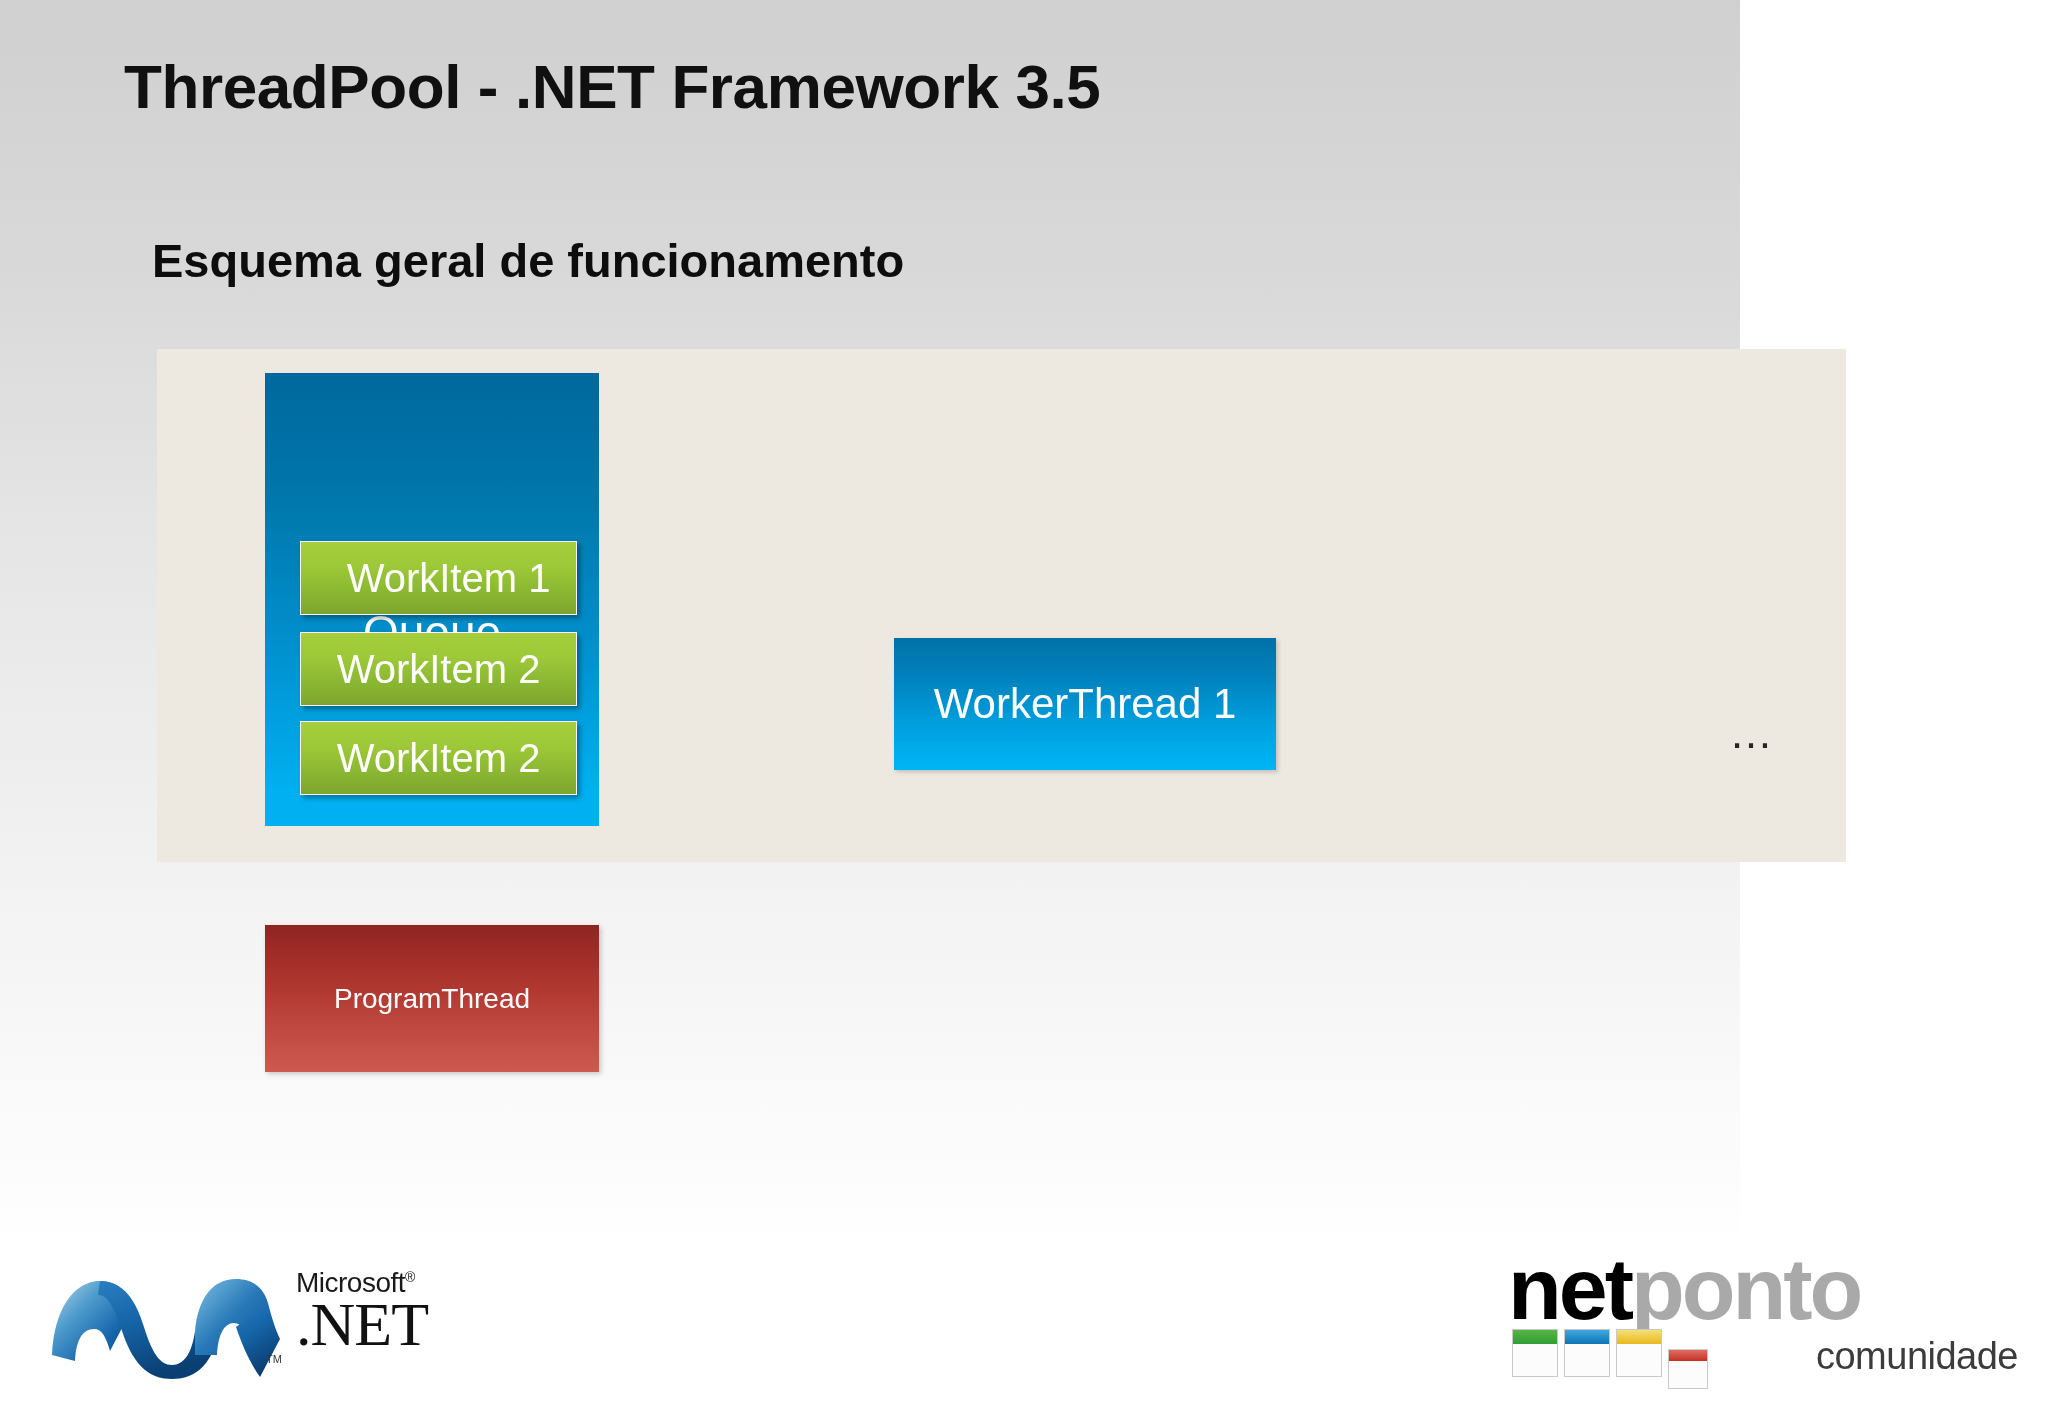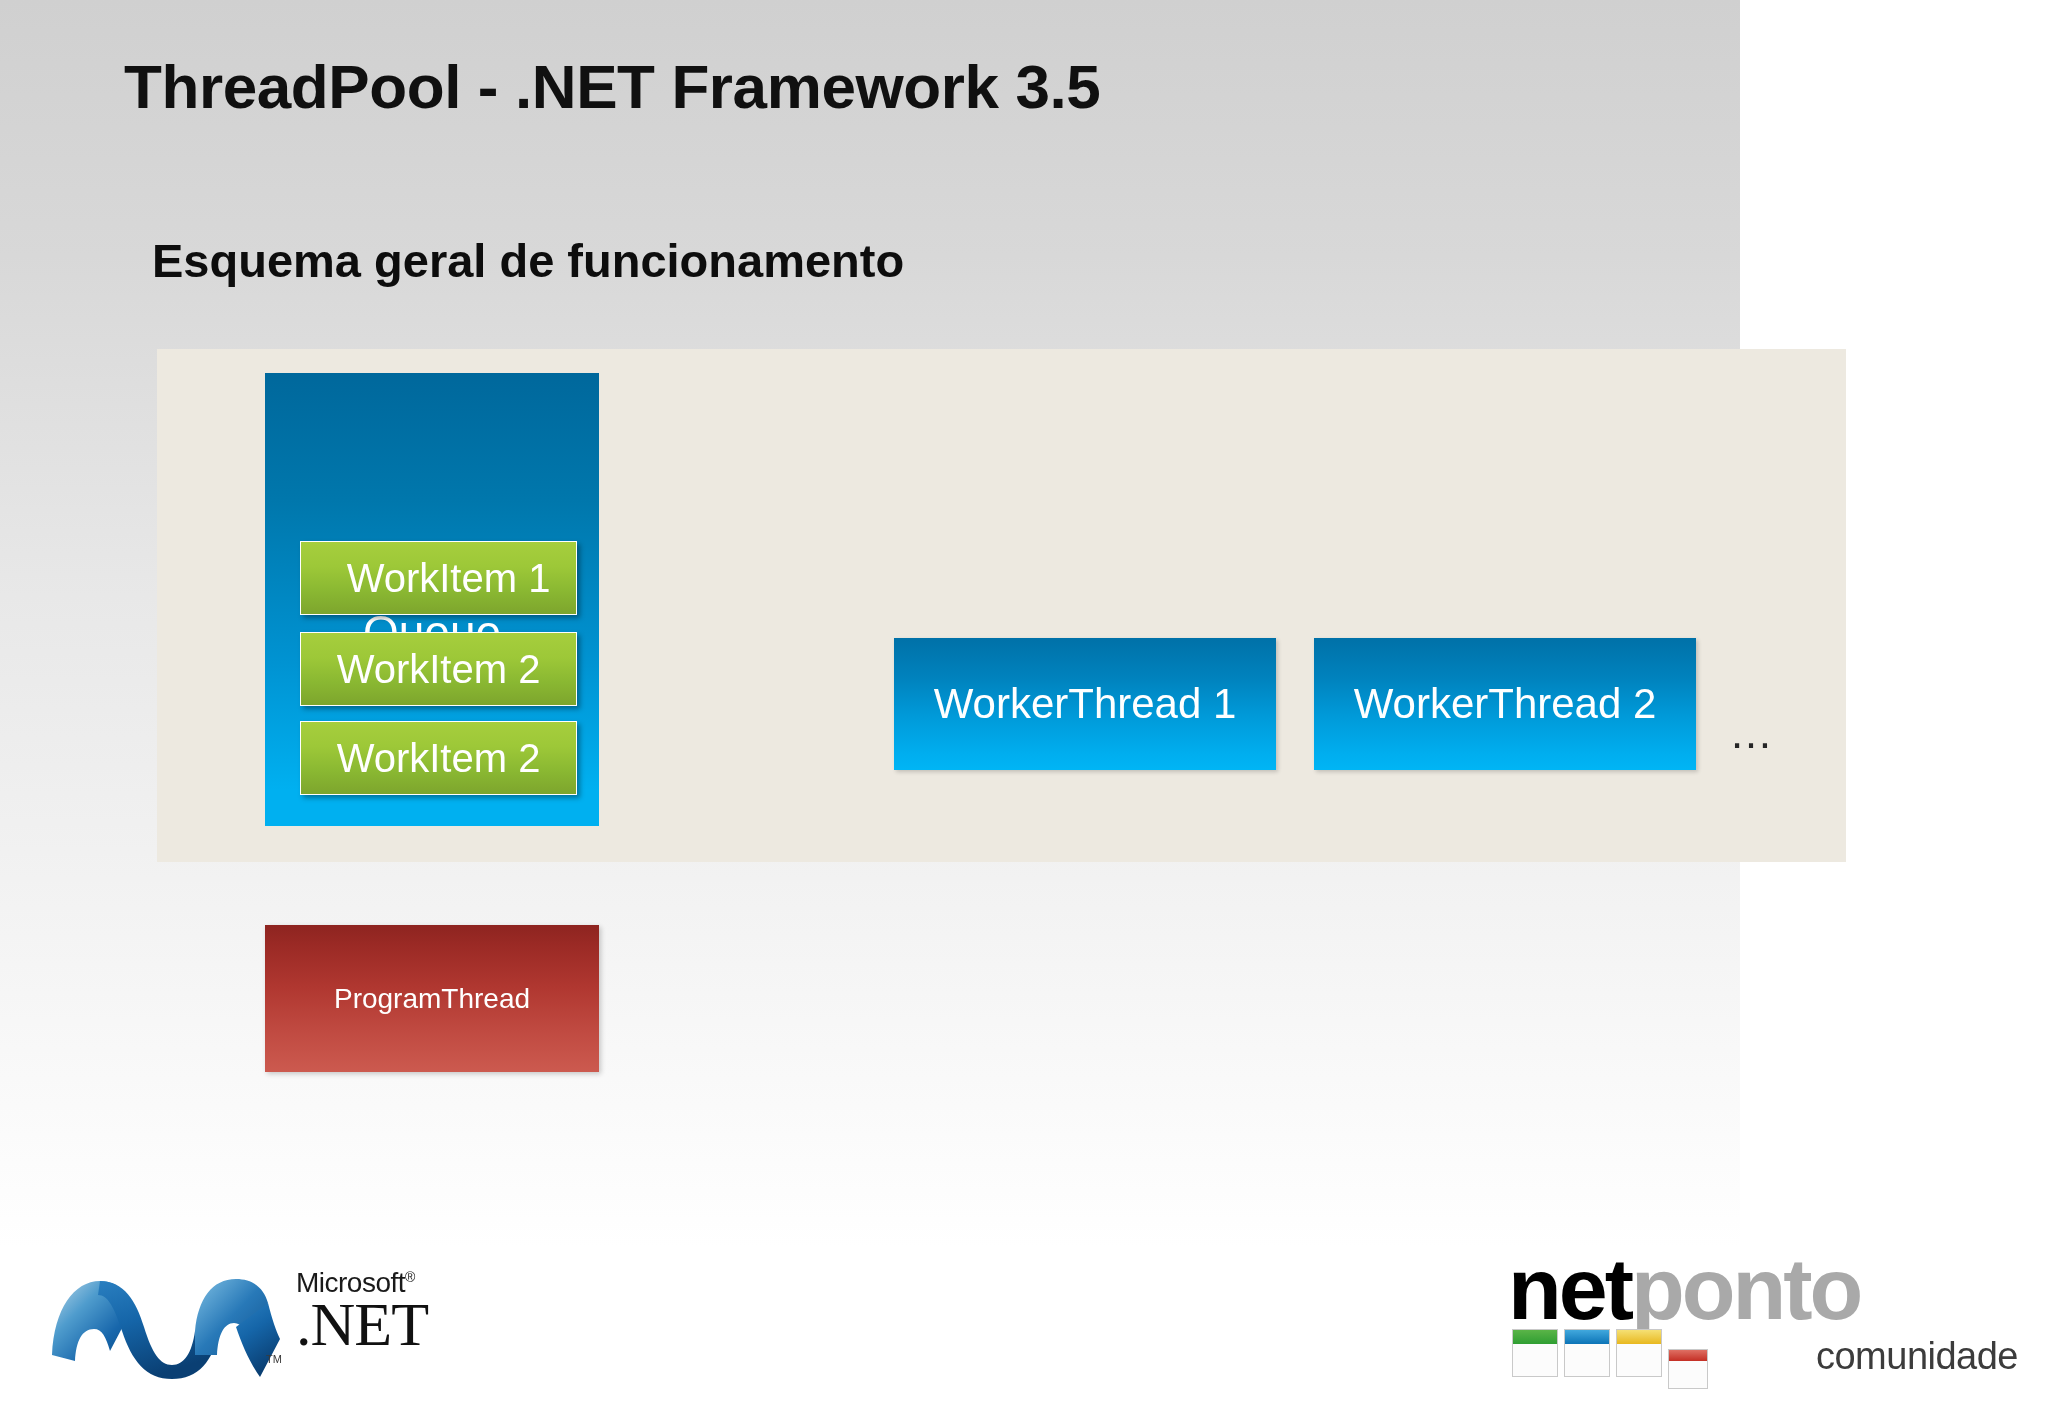--- a/index.html
+++ b/index.html
@@ -247,21 +247,20 @@
   <div id="panel">
 
     <div id="queue-box">
       <div id="queue-label">Queue</div>
       <div class="workitem" id="workitem-1">WorkItem 1</div>
       <div class="workitem" id="workitem-2">WorkItem 2</div>
       <div class="workitem" id="workitem-3">WorkItem 2</div>
     </div>
 
     <div class="worker-thread" id="worker-thread-1">WorkerThread 1</div>
-    <div class="worker-thread" id="worker-thread-2">WorkerThread 2</div>
     <div id="worker-ellipsis">…</div>
 
   </div>
 
   <div id="program-thread">
     <span>Program</span>
     <span>Thread</span>
   </div>
 
   <div id="dotnet-logo">

